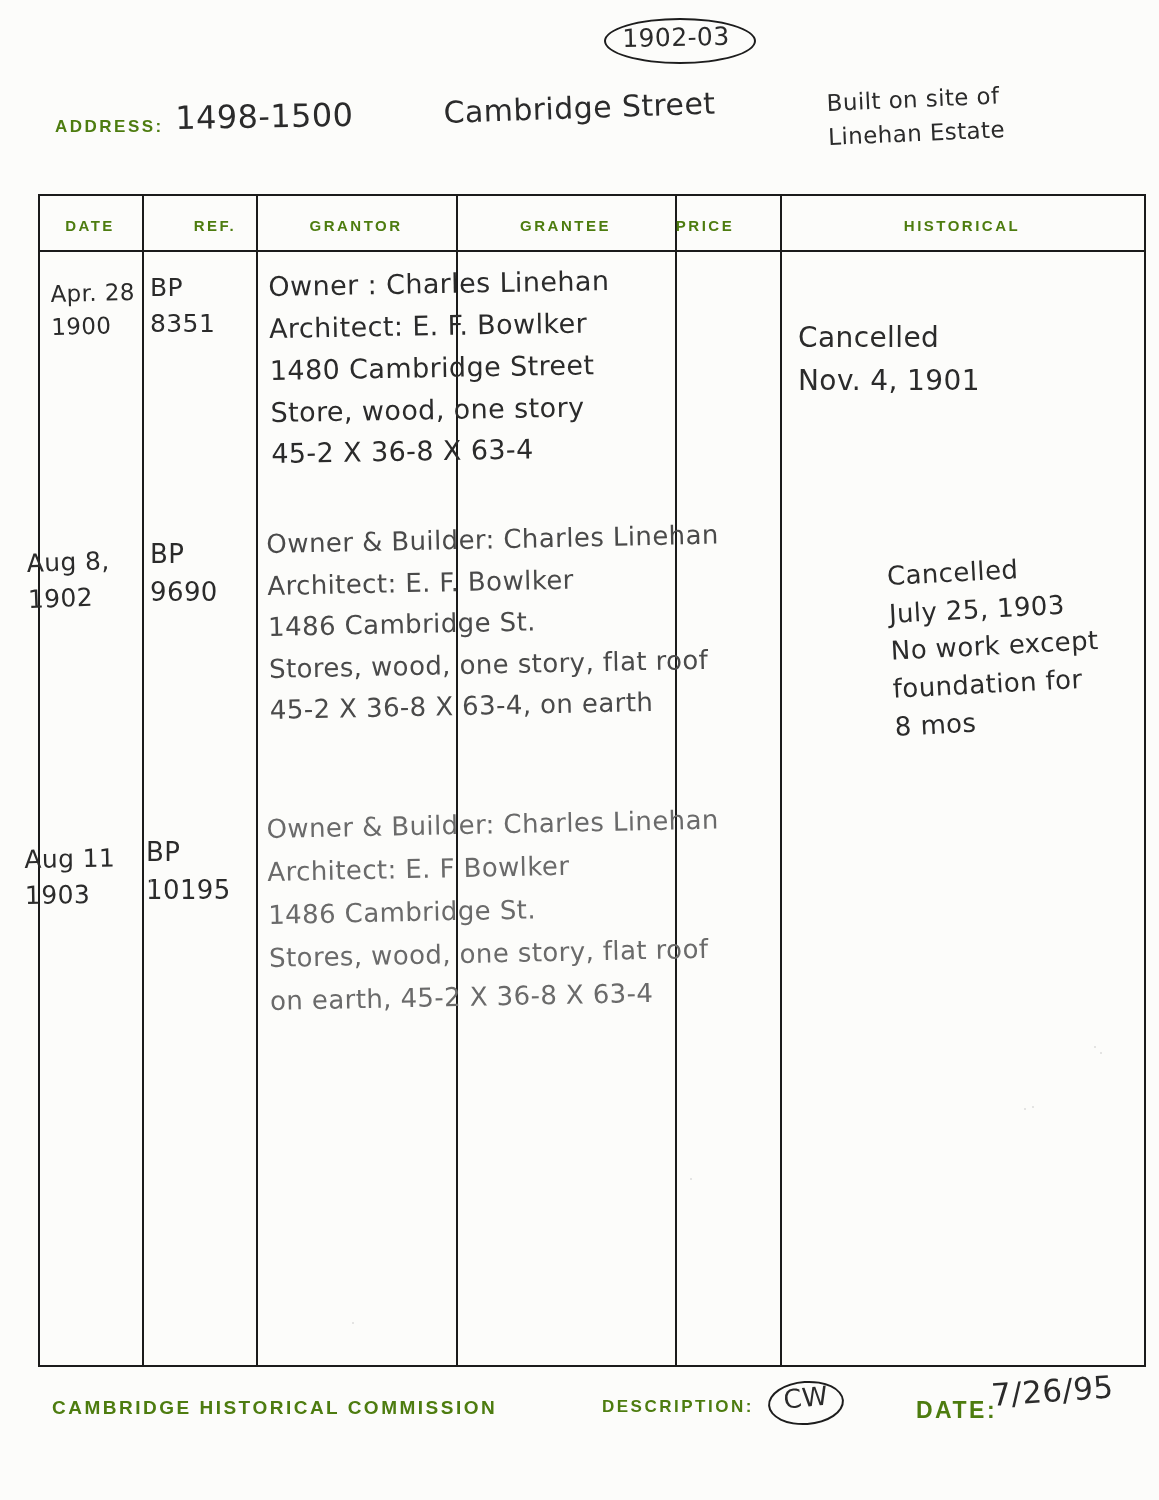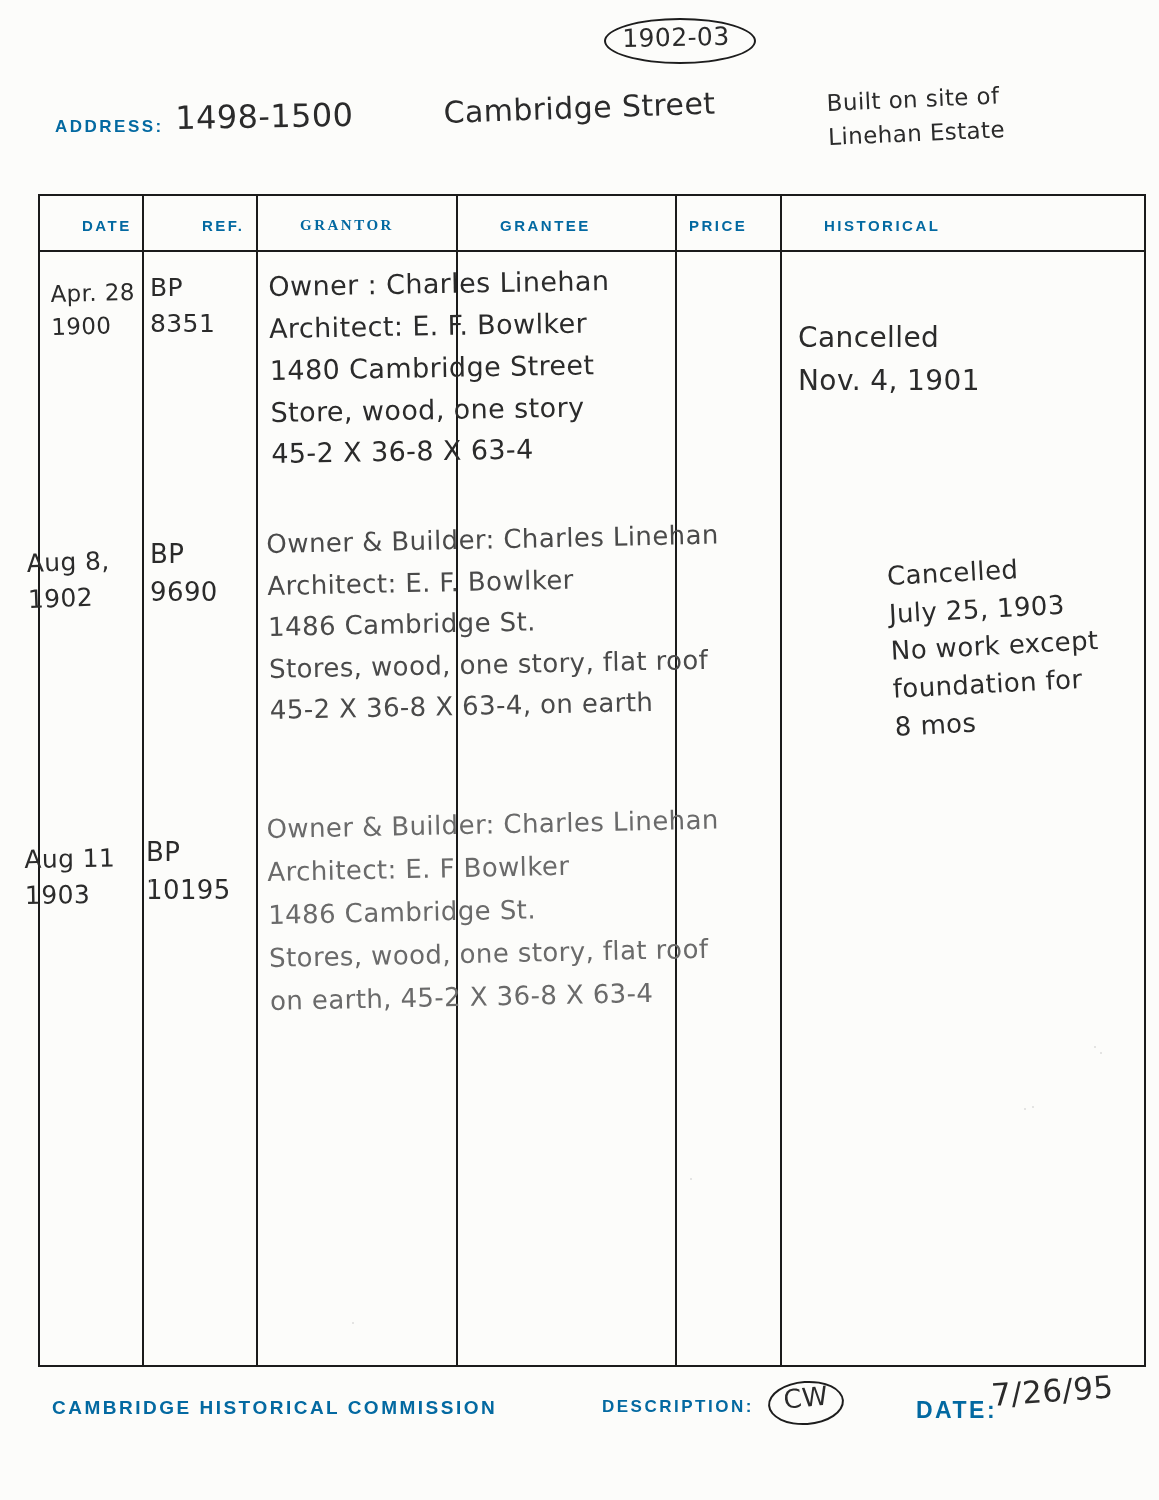--- a/index.html
+++ b/index.html
@@ -44,21 +44,21 @@
     transform-origin: left top;
   }
   .hand.light { color: #6a6a6a; }
   .hand.mid { color: #4a4a4a; }
 
   
   .printed {
     font-family: "Liberation Sans", sans-serif;
     font-weight: 700;
     letter-spacing: 2.5px;
-    color: #0369a1;
+    color: #4d7c0f;
   }
 
   
   #year-stamp {
     position: absolute;
     left: 604px; top: 18px;
     width: 150px; height: 44px;
   }
   #year-stamp .oval {
     position: absolute;
@@ -118,21 +118,21 @@
     position: absolute;
     top: 0;
     width: 0;
     border-left: 2px solid #1b1b1b;
     height: 1171px;
   }
   .colhead {
     position: absolute;
     top: 23px;
     font-size: 15px;
-    padding-left: 44px;
+    text-align: center;
   }
 
   
   .cell {
     position: absolute;
     white-space: pre;
     line-height: 1.45;
   }
 
   
@@ -208,21 +208,21 @@
     <div class="vline" style="left:0px;"></div>
     <div class="vline" style="left:104px;"></div>
     <div class="vline" style="left:218px;"></div>
     <div class="vline" style="left:418px;"></div>
     <div class="vline" style="left:637px;"></div>
     <div class="vline" style="left:742px;"></div>
     <div class="vline" style="left:1106px;"></div>
 
     <div class="colhead printed" style="left:0px;   width:104px;">DATE</div>
     <div class="colhead printed" style="left:120px; width:114px;">REF.</div>
-    <div class="colhead printed" style="left:218px; width:200px;font-family:Liberation Serif, serif;">GRANTOR</div>
+    <div class="colhead printed" style="left:218px; width:200px;">GRANTOR</div>
     <div class="colhead printed" style="left:418px; width:219px;">GRANTEE</div>
     <div class="colhead printed" style="left:607px; width:120px;">PRICE</div>
     <div class="colhead printed" style="left:742px; width:364px;">HISTORICAL</div>
 
     <div class="cell hand" style="left:12px; top:84px; font-size:23px; transform:rotate(-1.5deg);">Apr. 28
 1900</div>
     <div class="cell hand" style="left:112px; top:76px; font-size:25px;">BP
 8351</div>
     <div class="cell hand" style="left:230px; top:72px; font-size:27px; line-height:1.55; transform:rotate(-1deg);">Owner : Charles Linehan
 Architect: E. F. Bowlker

